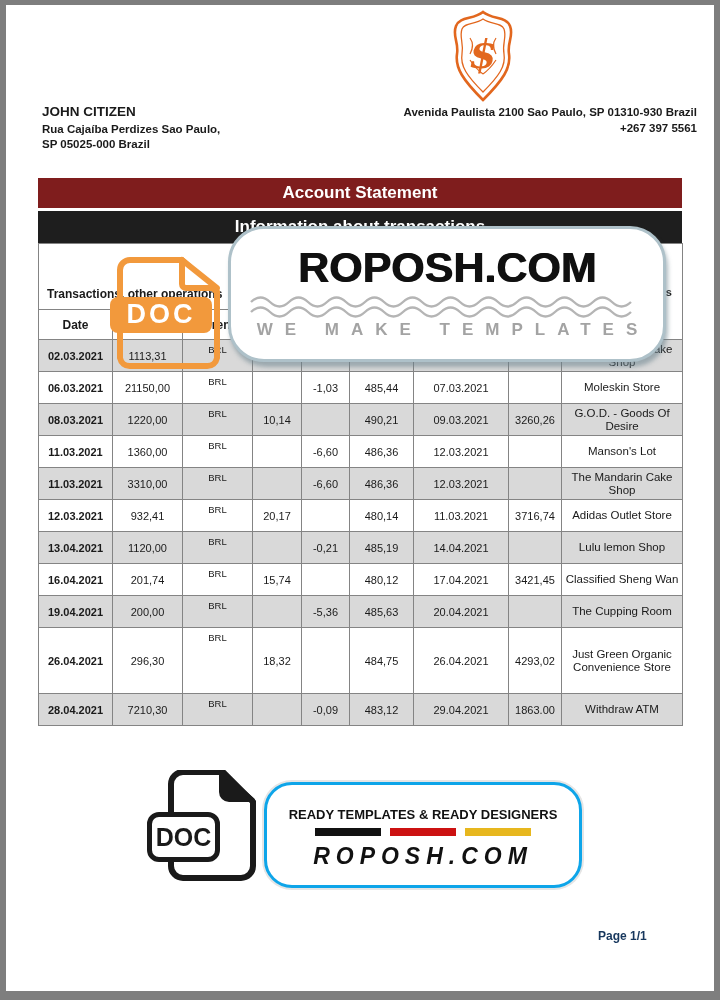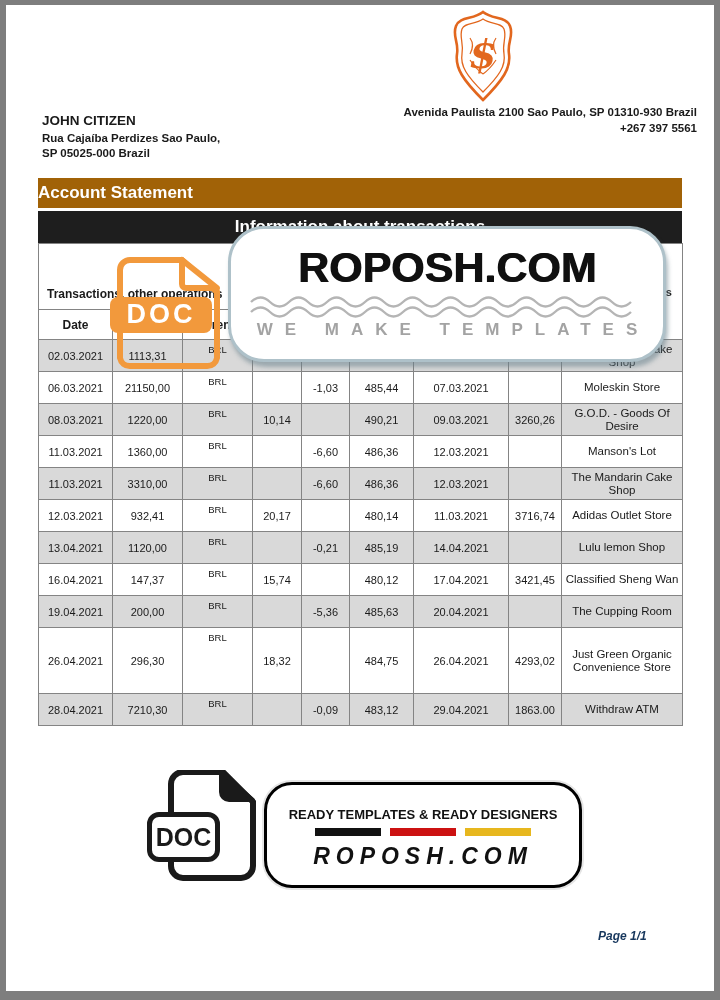--- a/index.html
+++ b/index.html
@@ -8,50 +8,50 @@
   .page {
     position:absolute; left:6px; top:5px; width:708px; height:986px;
     background:#ffffff; overflow:hidden;
   }
   
   .crest { position:absolute; left:446px; top:5px; width:62px; height:92px; }
   .brand {
     position:absolute; left:516px; top:10px; width:175px; height:76px;
     font-size:58px; font-weight:bold; color:#e2671e; letter-spacing:-2px; line-height:76px;
   }
-  .customer { position:absolute; left:36px; top:108px; color:#1a1a1a; }
+  .customer { position:absolute; left:36px; top:99px; color:#1a1a1a; }
   .customer .name { font-size:13.5px; font-weight:bold; margin-bottom:3px; }
   .customer .line { font-size:11.5px; font-weight:bold; line-height:15px; }
   .contact { position:absolute; right:17px; top:100px; text-align:right; color:#1a1a1a; }
   .contact .line { font-size:11.5px; font-weight:bold; line-height:15.5px; }
   
   .band-orange {
     position:absolute; left:32px; top:173px; width:644px; height:30px;
-    background:#a16207; color:#fff; font-size:17px; font-weight:bold;
-    text-align:left; line-height:30px;
+    background:#7f1d1d; color:#fff; font-size:17px; font-weight:bold;
+    text-align:center; line-height:30px;
   }
   .band-dark {
     position:absolute; left:32px; top:206px; width:644px; height:32px;
     background:#1e1e1e; color:#fff; font-size:17px; font-weight:bold;
     text-align:center; line-height:32px;
   }
   
   table.stmt {
     position:absolute; left:32px; top:238px; width:644px;
     border-collapse:collapse; table-layout:fixed;
   }
   table.stmt td { border:1px solid #848484; text-align:center; vertical-align:middle;
     font-size:11px; color:#1a1a1a; padding:2px 2px; overflow:hidden; }
   tr.row-a td.section-cell { height:66px; text-align:left; vertical-align:bottom;
     font-size:12px; font-weight:bold; padding:0 0 8px 8px; }
   td.details-head { font-size:11.5px; font-weight:bold; }
   tr.row-b td { height:30px; font-size:12px; font-weight:bold; }
   tr.data-row { height:32px; }
   tr.data-row.shaded td { background:#d9d9d9; }
-  tr.data-row td:first-child { font-weight:normal;text-align:center; }
+  tr.data-row td:first-child { font-weight:bold;text-align:center; }
   tr.data-row td:nth-child(3) { font-size:9.5px; vertical-align:top; padding-top:4px; }
   tr.data-row td:last-child { font-size:11.5px; line-height:13px; }
   tr.data-row.tall { height:66px; }
   
   .doc-orange { position:absolute; left:106px; top:247px; width:112px; height:118px; z-index:20; }
   .doc-orange svg { position:absolute; left:0; top:0; }
   .doc-orange .band {
     position:absolute; left:-2px; top:45px; width:102px; height:36px;
     background:#f2993c; border-radius:8px; color:#fff; font-size:27px; font-weight:bold;
     letter-spacing:3px; text-align:center; line-height:35px;
@@ -71,30 +71,30 @@
   
   .doc-black { position:absolute; left:135px; top:765px; width:118px; height:120px; }
   .doc-black svg { position:absolute; left:0; top:0; }
   .doc-black .label {
     position:absolute; left:6px; top:42px; width:73px; height:50px;
     background:#fff; border:5px solid #1a1a1a; border-radius:12px;
     font-size:25px; font-weight:bold; color:#1a1a1a; text-align:center; line-height:40px;
   }
   .rbadge {
     position:absolute; left:258px; top:777px; width:318px; height:106px;
-    background:#fff; border:3px solid #000000; border-radius:28px;
+    background:#fff; border:3px solid #0ea5e9; border-radius:28px;
     box-shadow:0 0 0 2px #e5e5e5; text-align:center;
   }
   .rbadge .l1 { margin-top:22px; font-size:13px; font-weight:bold; color:#111; }
   .rbadge .bars { margin-top:6px; display:flex; justify-content:center; gap:9px; }
   .rbadge .bars span { display:inline-block; width:66px; height:8px; }
   .rbadge .l2 { margin-top:7px; font-size:23px; font-weight:bold; font-style:italic;
     letter-spacing:6px; color:#111; }
   .page-label { position:absolute; left:592px; top:924px; font-size:12px;
-    font-weight:bold; color:#17375d;font-style:italic; }
+    font-weight:bold; color:#17375d; }
 </style>
 </head>
 <body>
 
 <div class="page">
 
   <svg class="crest" viewBox="0 0 62 92">
     <g fill="none" stroke="#e2671e">
       <path stroke-width="2.6" d="M31,2 C21,10 8,6 4,16 C0,26 7,32 5,44 C3,58 11,70 31,90 C51,70 59,58 57,44 C55,32 62,26 58,16 C54,6 41,10 31,2 Z"></path>
       <path stroke-width="1.3" d="M31,9 C23,15 13,12 10,19 C7,27 12,33 10,44 C8,56 15,66 31,82 C47,66 54,56 52,44 C50,33 55,27 52,19 C49,12 39,15 31,9 Z"></path>
@@ -216,21 +216,21 @@
           <td>BRL</td>
           <td></td>
           <td>-0,21</td>
           <td>485,19</td>
           <td>14.04.2021</td>
           <td></td>
           <td>Lulu lemon Shop</td>
         </tr>
         <tr class="data-row">
           <td>16.04.2021</td>
-          <td>147,37</td>
+          <td>201,74</td>
           <td>BRL</td>
           <td>15,74</td>
           <td></td>
           <td>480,12</td>
           <td>17.04.2021</td>
           <td>3421,45</td>
           <td>Classified Sheng Wan</td>
         </tr>
         <tr class="data-row shaded">
           <td>19.04.2021</td>

